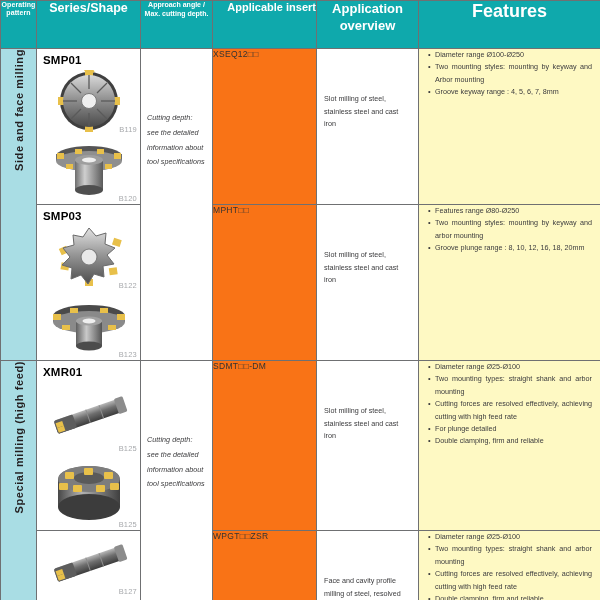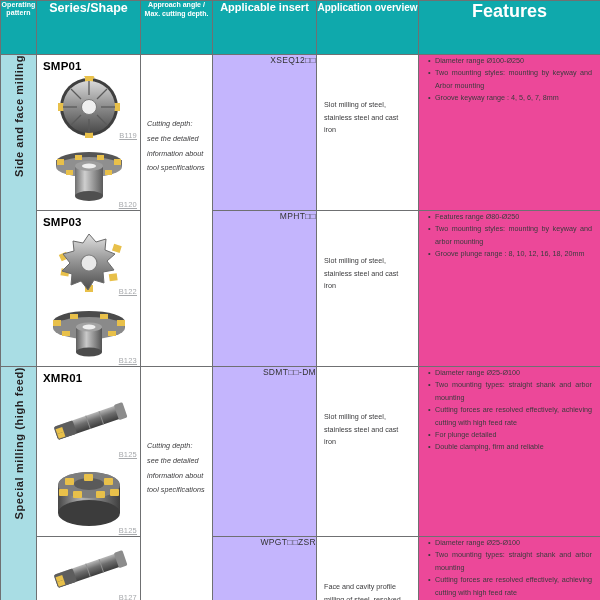--- a/index.html
+++ b/index.html
@@ -24,28 +24,28 @@
   }
 
   
   thead th{
     background:#0fa9ac;
     color:#ffffff;
     text-align:center;
     vertical-align:middle;
     font-weight:bold;
     border:1px solid #0fa9ac;
-    height:54px;
+    height:48px;
     line-height:1.15;
   }
   th.h-op{font-size:7px;letter-spacing:.1px;}
   th.h-series{font-size:12.5px;}
   th.h-appr{font-size:7px;line-height:1.25;}
-  th.h-ins{font-size:11px;}
-  th.h-ovw{font-size:10px;line-height:1.3;}
+  th.h-ins{font-size:11px;text-align:right;}
+  th.h-ovw{font-size:13px;line-height:1.3;}
   th.h-feat{font-size:18px;}
 
   
   td.op{
     background:#a9dde4;
     width:36px;
     text-align:center;
     vertical-align:middle;
     padding:0;
   }
@@ -66,36 +66,36 @@
     font-size:11.5px;font-weight:bold;color:#000;
     padding:5px 0 0 6px;letter-spacing:.2px;
   }
   .shape-block{position:relative;height:69px;}
   .shape-stage{
     position:absolute;left:0;right:0;top:0;bottom:0;
     display:flex;align-items:center;justify-content:center;
   }
   .pg{
     position:absolute;right:3px;bottom:1px;
-    font-size:7.5px;color:#a7a9ac;letter-spacing:.2px;text-decoration:underline;
+    font-size:7.5px;color:#a7a9ac;letter-spacing:.2px;
   }
 
   
   td.appr{width:72px;background:#fff;}
   .appr-txt{
     font-size:7.2px;line-height:2.05;color:#3b3b3d;
     padding:0 6px;letter-spacing:.05px;font-style:italic;
   }
   td.ins{
-    width:104px;background:#c4b5fd;text-align:right;vertical-align:middle;
+    width:104px;background:#f97316;text-align:left;vertical-align:middle;
   }
   .ins-txt{font-size:8.5px;color:#333;letter-spacing:.3px;}
   td.ovw{width:102px;background:#fff;vertical-align:middle;}
   .ovw-txt{font-size:7.2px;line-height:1.75;color:#3b3b3d;padding:0 7px;margin-top:44px;}
-  td.feat{background:#ec4899;vertical-align:middle;margin-top:27px;}
+  td.feat{background:#fef9c3;vertical-align:middle;margin-top:27px;}
   ul.feat-list{
     margin:0;padding:0 8px 0 16px;list-style:none;
   }
   ul.feat-list li{
     font-size:7.2px;line-height:1.72;color:#3b3b3d;
     position:relative;padding-left:0;margin:0;
     text-align:justify;
   }
   ul.feat-list li:before{
     content:"•";position:absolute;left:-7px;top:0;color:#3b3b3d;font-size:7.5px;

